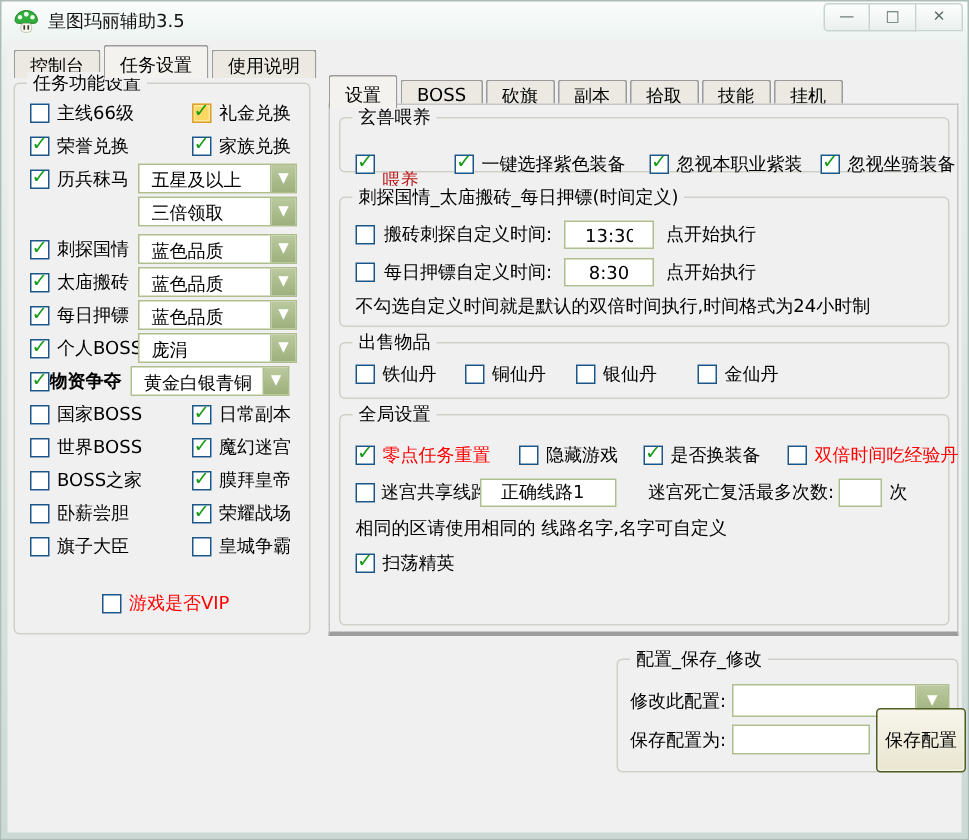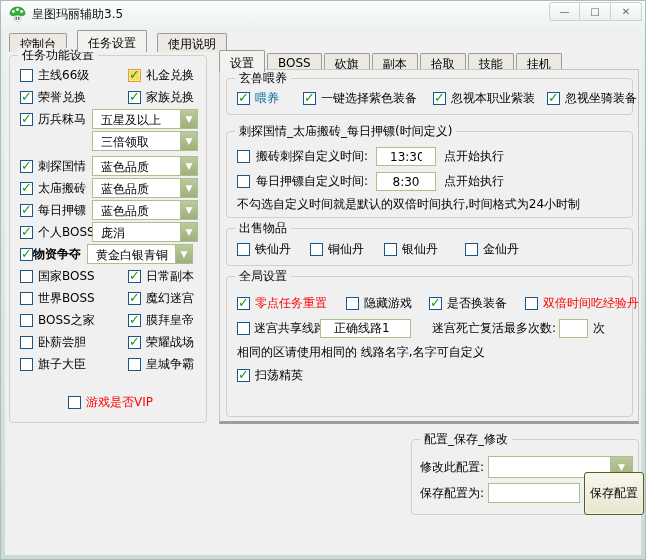--- a/index.html
+++ b/index.html
@@ -23,41 +23,41 @@
   .winbtn + .winbtn { border-left:none; }
 
   
   .client { position:absolute; left:4px; right:4px; top:26px; bottom:4px; background:#f0f0f0; }
 
   
   .tabstrip { position:absolute; display:flex; align-items:flex-end; }
   .tab { height:19px; padding:2px 10px; background:#ece9e3; border:1px solid #9b9b9b;
          border-bottom:none; border-radius:2px 2px 0 0; margin-right:2px; white-space:nowrap; cursor:default; }
   .tab.active { height:22px; background:#f3f2ee; position:relative; z-index:3; padding-top:4px; }
-  .main-tabs { left:8px; top:29px;gap:8px; }
+  .main-tabs { left:8px; top:29px; }
   .right-tabs { left:218px; top:49px; }
 
   
   .groupbox { position:absolute; border:1px solid #d0cfca; border-radius:4px; background:#f0f0f0; }
   .gb-title { position:absolute; top:-8px; left:8px; background:#f0f0f0; padding:0 4px;
               white-space:nowrap; line-height:14px; }
 
   
   .panel { position:absolute; left:218px; top:68px; width:420px; height:355px;
            border:1px solid #c6c6c6; border-bottom:3px solid #9d9d9d; background:#f0f0f0; z-index:1; }
 
   
   .cb { width:13px; height:13px; flex:none; background:#fff; border:1px solid #1a5687;
         position:relative; display:inline-block; }
   .cb.on::after { content:"✓"; position:absolute; left:0px; top:-3px;
                   color:#149c14; font-size:13px; font-weight:bold; }
   .cb.hl { background:#fcd863; border-color:#dba135; box-shadow:inset 0 0 0 1px #fbe89a; }
   .cbitem { display:flex; align-items:center; gap:5px; white-space:nowrap; }
   .red { color:#ff0000; }
-  .magenta { color:#0369a1; }
+  .magenta { color:#b91c1c;margin-top:22px; }
 
   
   .combo { display:flex; align-items:stretch; width:106px; height:20px;
            border:1px solid #aebf8d; background:#fff; flex:none; }
   .combo .val { flex:1; padding:2px 8px; overflow:hidden; white-space:nowrap;font-family:Liberation Serif, serif; }
   .combo .cbtn { width:17px; background:linear-gradient(#bcca9f,#9db07c); color:#fff;
                  display:flex; align-items:center; justify-content:center;
                  font-size:9px; border-left:1px solid #aebf8d; }
 
   

